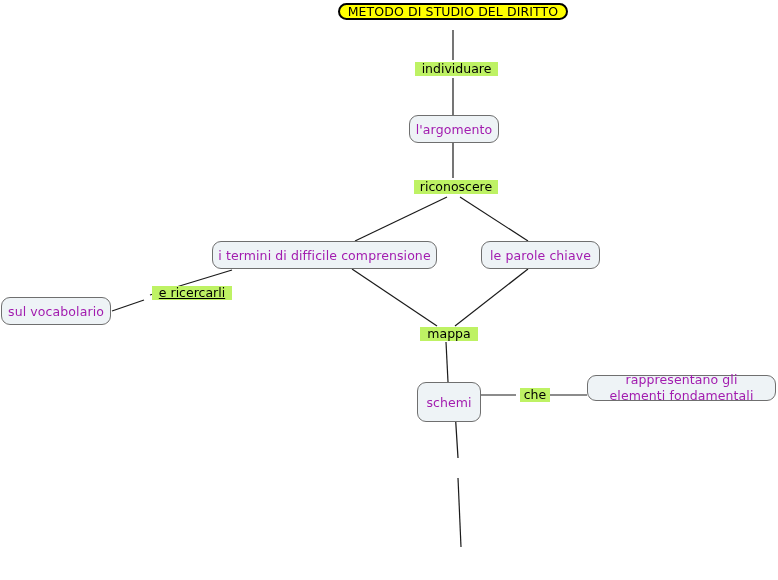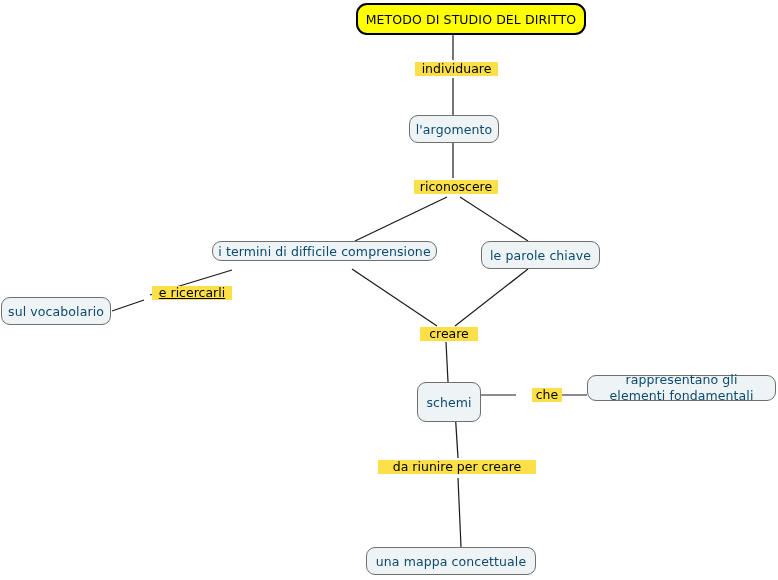--- a/index.html
+++ b/index.html
@@ -30,21 +30,21 @@
   .node {
     position: absolute;
     box-sizing: border-box;
     display: flex;
     align-items: center;
     justify-content: center;
     text-align: center;
     border: 1px solid #6f6f6f;
     border-radius: 9px;
     background: #eef3f6;
-    color: #0c4a6e;
+    color: #a21caf;
     font-size: 12.5px;
     line-height: 15px;
     letter-spacing: 0.1px;
     padding: 0 9px;
     white-space: nowrap;
   }
   .node.root {
     background: #ffff00;
     border: 2px solid #000000;
     border-radius: 11px;
@@ -53,21 +53,21 @@
   }
   .node.multiline {
     white-space: normal;
     line-height: 16px;
   }
   .edge-label {
     position: absolute;
     font-size: 12.5px;
     line-height: 14px;
     color: #000000;
-    background: #fde047;
+    background: #bef264;
     white-space: nowrap;
     padding: 0 3px;
     text-align: center;
   }
 </style>
 </head>
 <body>
 
 <div id="map-canvas">
 
@@ -83,69 +83,63 @@
       <line x1="232" y1="270" x2="150" y2="295"></line>
       <line x1="144" y1="300" x2="112" y2="311"></line>
       <line x1="446" y1="342" x2="448" y2="382"></line>
       <line x1="481" y1="395" x2="516" y2="395"></line>
       <line x1="539" y1="395" x2="587" y2="395"></line>
       <line x1="455" y1="410" x2="458" y2="458"></line>
       <line x1="458" y1="478" x2="461" y2="547"></line>
     </g>
   </svg>
 
-  <div class="node root" style="left:338px; top:3px; width:230px; height:32px;margin-left:18px;">
+  <div class="node root" style="left:338px; top:3px; width:230px; height:17px;">
     <span>METODO DI STUDIO DEL DIRITTO</span>
   </div>
 
   <div class="edge-label" style="left:415px; top:62px; width:77px;">
     <span>individuare</span>
   </div>
 
   <div class="node" style="left:409px; top:115px; width:90px; height:28px;">
     <span>l'argomento</span>
   </div>
 
   <div class="edge-label" style="left:414px; top:180px; width:78px;text-align:center;">
     <span>riconoscere</span>
   </div>
 
-  <div class="node" style="left:212px; top:241px; width:225px; height:20px;">
+  <div class="node" style="left:212px; top:241px; width:225px; height:28px;">
     <span>i termini di difficile comprensione</span>
   </div>
 
   <div class="node" style="left:481px; top:241px; width:119px; height:28px;text-align:right;">
     <span>le parole chiave</span>
   </div>
 
   <div class="edge-label" style="left:152px; top:286px; width:74px;text-decoration:underline;">
     <span>e ricercarli</span>
   </div>
 
   <div class="node" style="left:1px; top:297px; width:110px; height:28px;">
     <span>sul vocabolario</span>
   </div>
 
   <div class="edge-label" style="left:420px; top:327px; width:52px;">
-    <span>creare</span>
+    <span>mappa</span>
   </div>
 
   <div class="node" style="left:417px; top:382px; width:64px; height:40px;">
     <span>schemi</span>
   </div>
 
-  <div class="edge-label" style="left:532px; top:388px; width:24px;">
+  <div class="edge-label" style="left:520px; top:388px; width:24px;">
     <span>che</span>
   </div>
 
   <div class="node multiline" style="left:587px; top:375px; width:189px; height:26px;">
     <span>rappresentano gli elementi fondamentali</span>
   </div>
 
-  <div class="edge-label" style="left:378px; top:460px; width:152px;">
-    <span>da riunire per creare</span>
-  </div>
 
-  <div class="node" style="left:366px; top:547px; width:170px; height:28px;">
-    <span>una mappa concettuale</span>
-  </div>
 
 </div>
 
 </body></html>

